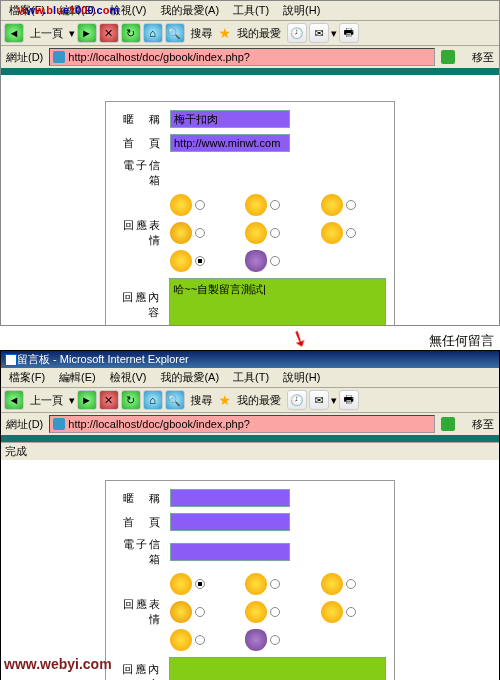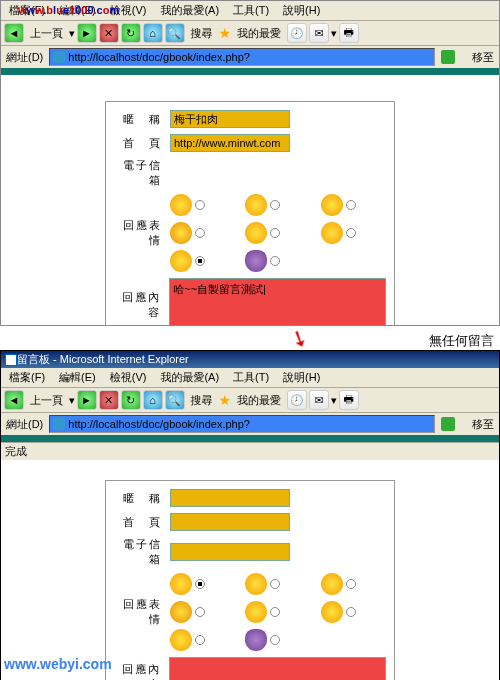--- a/index.html
+++ b/index.html
@@ -1,51 +1,51 @@
 <!DOCTYPE html>
 <html><head>
 <meta charset="utf-8">
 <style>
 *{margin:0;padding:0;box-sizing:border-box;font-family:"MS Sans Serif",Arial,sans-serif;font-size:11px}
 body{background:#fff;width:500px;height:680px;overflow:hidden}
 .watermark-top{position:absolute;top:1px;left:18px;font-size:14px;font-weight:bold;z-index:100}
 .watermark-top span:nth-child(odd){color:#c00}
 .watermark-top span:nth-child(even){color:#00a}
-.watermark-bottom{position:absolute;bottom:8px;left:4px;font-size:14px;font-weight:bold;color:#3b82f6;z-index:100}
+.watermark-bottom{position:absolute;bottom:8px;left:4px;font-size:14px;font-weight:bold;color:#7f1d1d;z-index:100}
 .browser-window{border:1px solid #000;background:#ece9d8}
 .window-titlebar{background:linear-gradient(#0a246a,#3a6ea5);color:#fff;padding:2px 4px;height:17px;display:flex;align-items:center;}
 .window-titlebar .doc-icon{width:12px;height:12px;background:#fff;border:1px solid #06c}
 .menubar{background:#ece9d8;padding:1px 2px;border-bottom:1px solid #aca899;display:flex;gap:2px}
 .menubar span{padding:1px 6px}
 .toolbar{background:#ece9d8;padding:2px 3px;border-bottom:1px solid #aca899;display:flex;align-items:center;gap:2px}
 .tb-btn{width:20px;height:20px;border:1px solid #ccc;border-radius:3px;display:flex;align-items:center;justify-content:center;background:linear-gradient(#fff,#e8e8e8)}
 .tb-btn.green{background:radial-gradient(#8f8,#3a3)}
 .tb-btn.red{background:radial-gradient(#f88,#a33)}
 .tb-btn.blue{background:radial-gradient(#aef,#39c)}
 .tb-text{padding:0 4px}
 .star{color:#fa0;font-size:14px}
 .addressbar{background:#ece9d8;padding:2px;border-bottom:7px solid #0f766e;display:flex;align-items:center;gap:3px}
 .addr-label{padding:0 3px}
-.addr-input{flex:1;height:18px;border:1px inset #999;background:#3b82f6;padding:0 3px;display:flex;align-items:center;gap:3px}
+.addr-input{flex:1;height:18px;border:1px inset #999;background:#fca5a5;padding:0 3px;display:flex;align-items:center;gap:3px}
 .addr-input .ie-icon{width:12px;height:12px;background:#39c;border-radius:2px}
 .go-btn{display:flex;align-items:center;gap:17px;padding:0 3px}
 .go-btn .arrow{width:14px;height:14px;background:#3a3;border-radius:2px}
 .content{background:#fff;padding:18px;overflow:auto}
 .form-panel{border:1px solid #999;margin:8px auto;padding:8px;width:290px;background:#fff}
 .form-row{display:flex;align-items:center;margin-bottom:6px}
 .form-label{width:56px;text-align:right;padding-right:8px;letter-spacing:2px}
-.text-input{border:1px solid #7a9;height:18px;width:120px;padding:0 3px;background:#eab308}
+.text-input{border:1px solid #7a9;height:18px;width:120px;padding:0 3px;background:#8b5cf6}
 .emoji-grid{display:grid;grid-template-columns:repeat(3,1fr);gap:6px 10px;flex:1}
 .emoji-cell{display:flex;align-items:center;gap:3px}
 .emoji{width:22px;height:22px;border-radius:50%;background:radial-gradient(#ffe040,#f5a000);position:relative}
 .emoji.cry{background:radial-gradient(#ffe040,#e89000)}
 .emoji.purple{background:radial-gradient(#b080d0,#704090);border-radius:40% 40% 50% 50%}
 .radio{width:10px;height:10px;border:1px solid #888;border-radius:50%;background:#fff}
 .radio.checked{background:radial-gradient(#000 40%,#fff 42%)}
-.textarea{border:1px solid #7a9;width:220px;height:54px;padding:3px;background:#ef4444;resize:none;font-family:inherit;font-size:11px}
+.textarea{border:1px solid #7a9;width:220px;height:54px;padding:3px;background:#84cc16;resize:none;font-family:inherit;font-size:11px}
 .button-row{text-align:center;border-top:1px solid #ccc;padding-top:5px;margin-top:5px}
 .separator-text{text-align:right;padding:6px;font-size:13px}
 .red-arrow{position:absolute;left:290px;top:326px;color:#d00;font-size:22px;transform:rotate(25deg)}
 .statusbar{background:#ece9d8;border-top:1px solid #aca899;height:18px;display:flex;align-items:center;padding:0 4px;gap:4px}
 .top-window{border:1px solid #888}
 input,textarea{font-family:inherit}
 </style>
 </head>
 <body>
 

